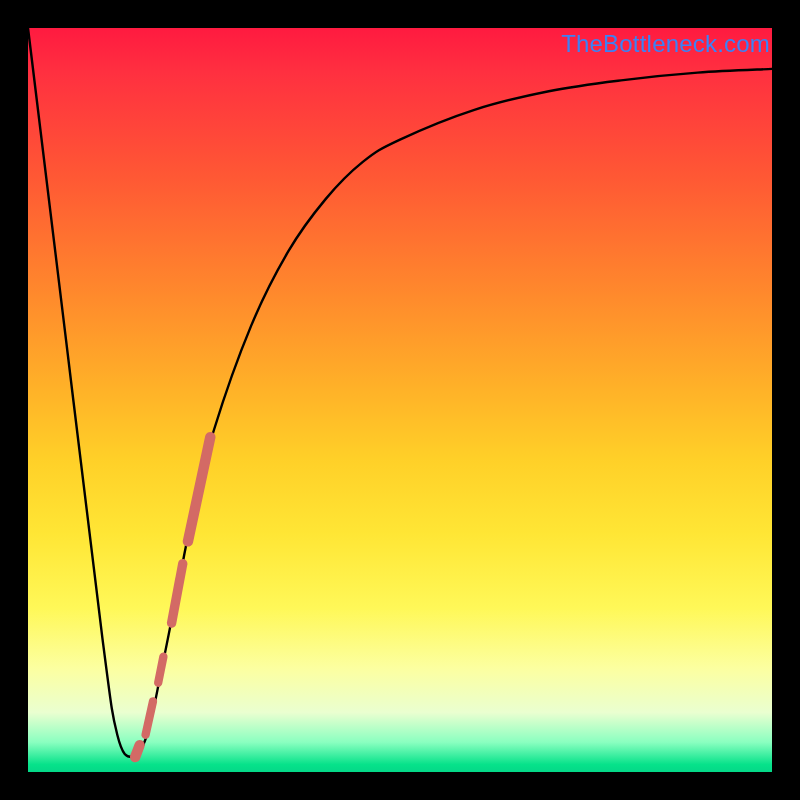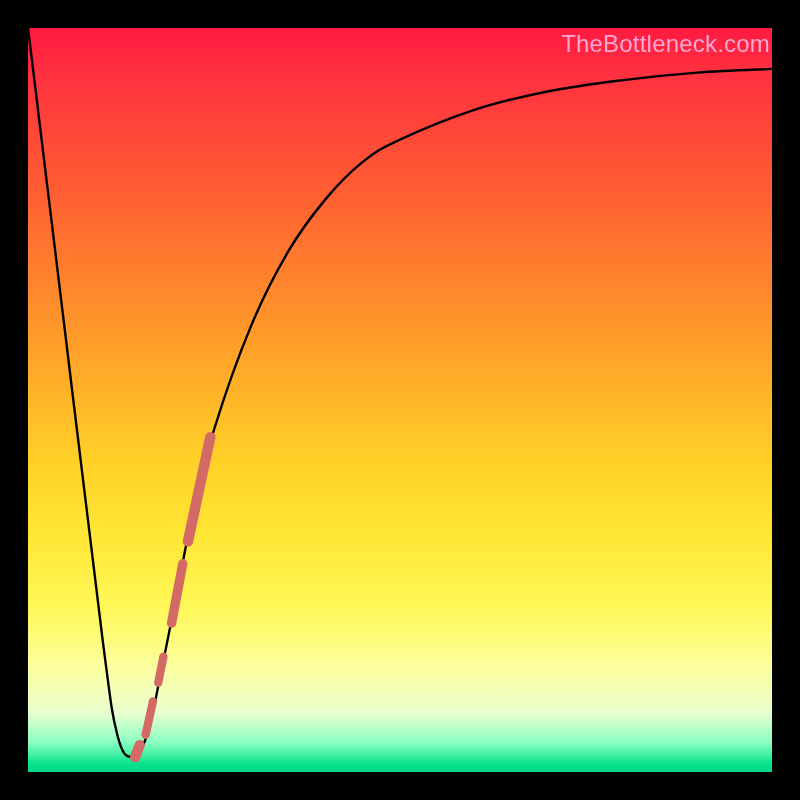--- a/index.html
+++ b/index.html
@@ -41,21 +41,21 @@
       #06e28a 99%,
       #04d888 100%
     );
   }
   .watermark {
     position: absolute;
     top: 30px;
     right: 30px;
     font-family: Arial, Helvetica, sans-serif;
     font-size: 24px;
-    color: #f9a8d4;
+    color: #3b82f6;
     font-weight: 500;
     letter-spacing: 0.2px;
     user-select: none;
   }
   svg.curve {
     position: absolute;
     left: 28px;
     top: 28px;
     width: 744px;
     height: 744px;

